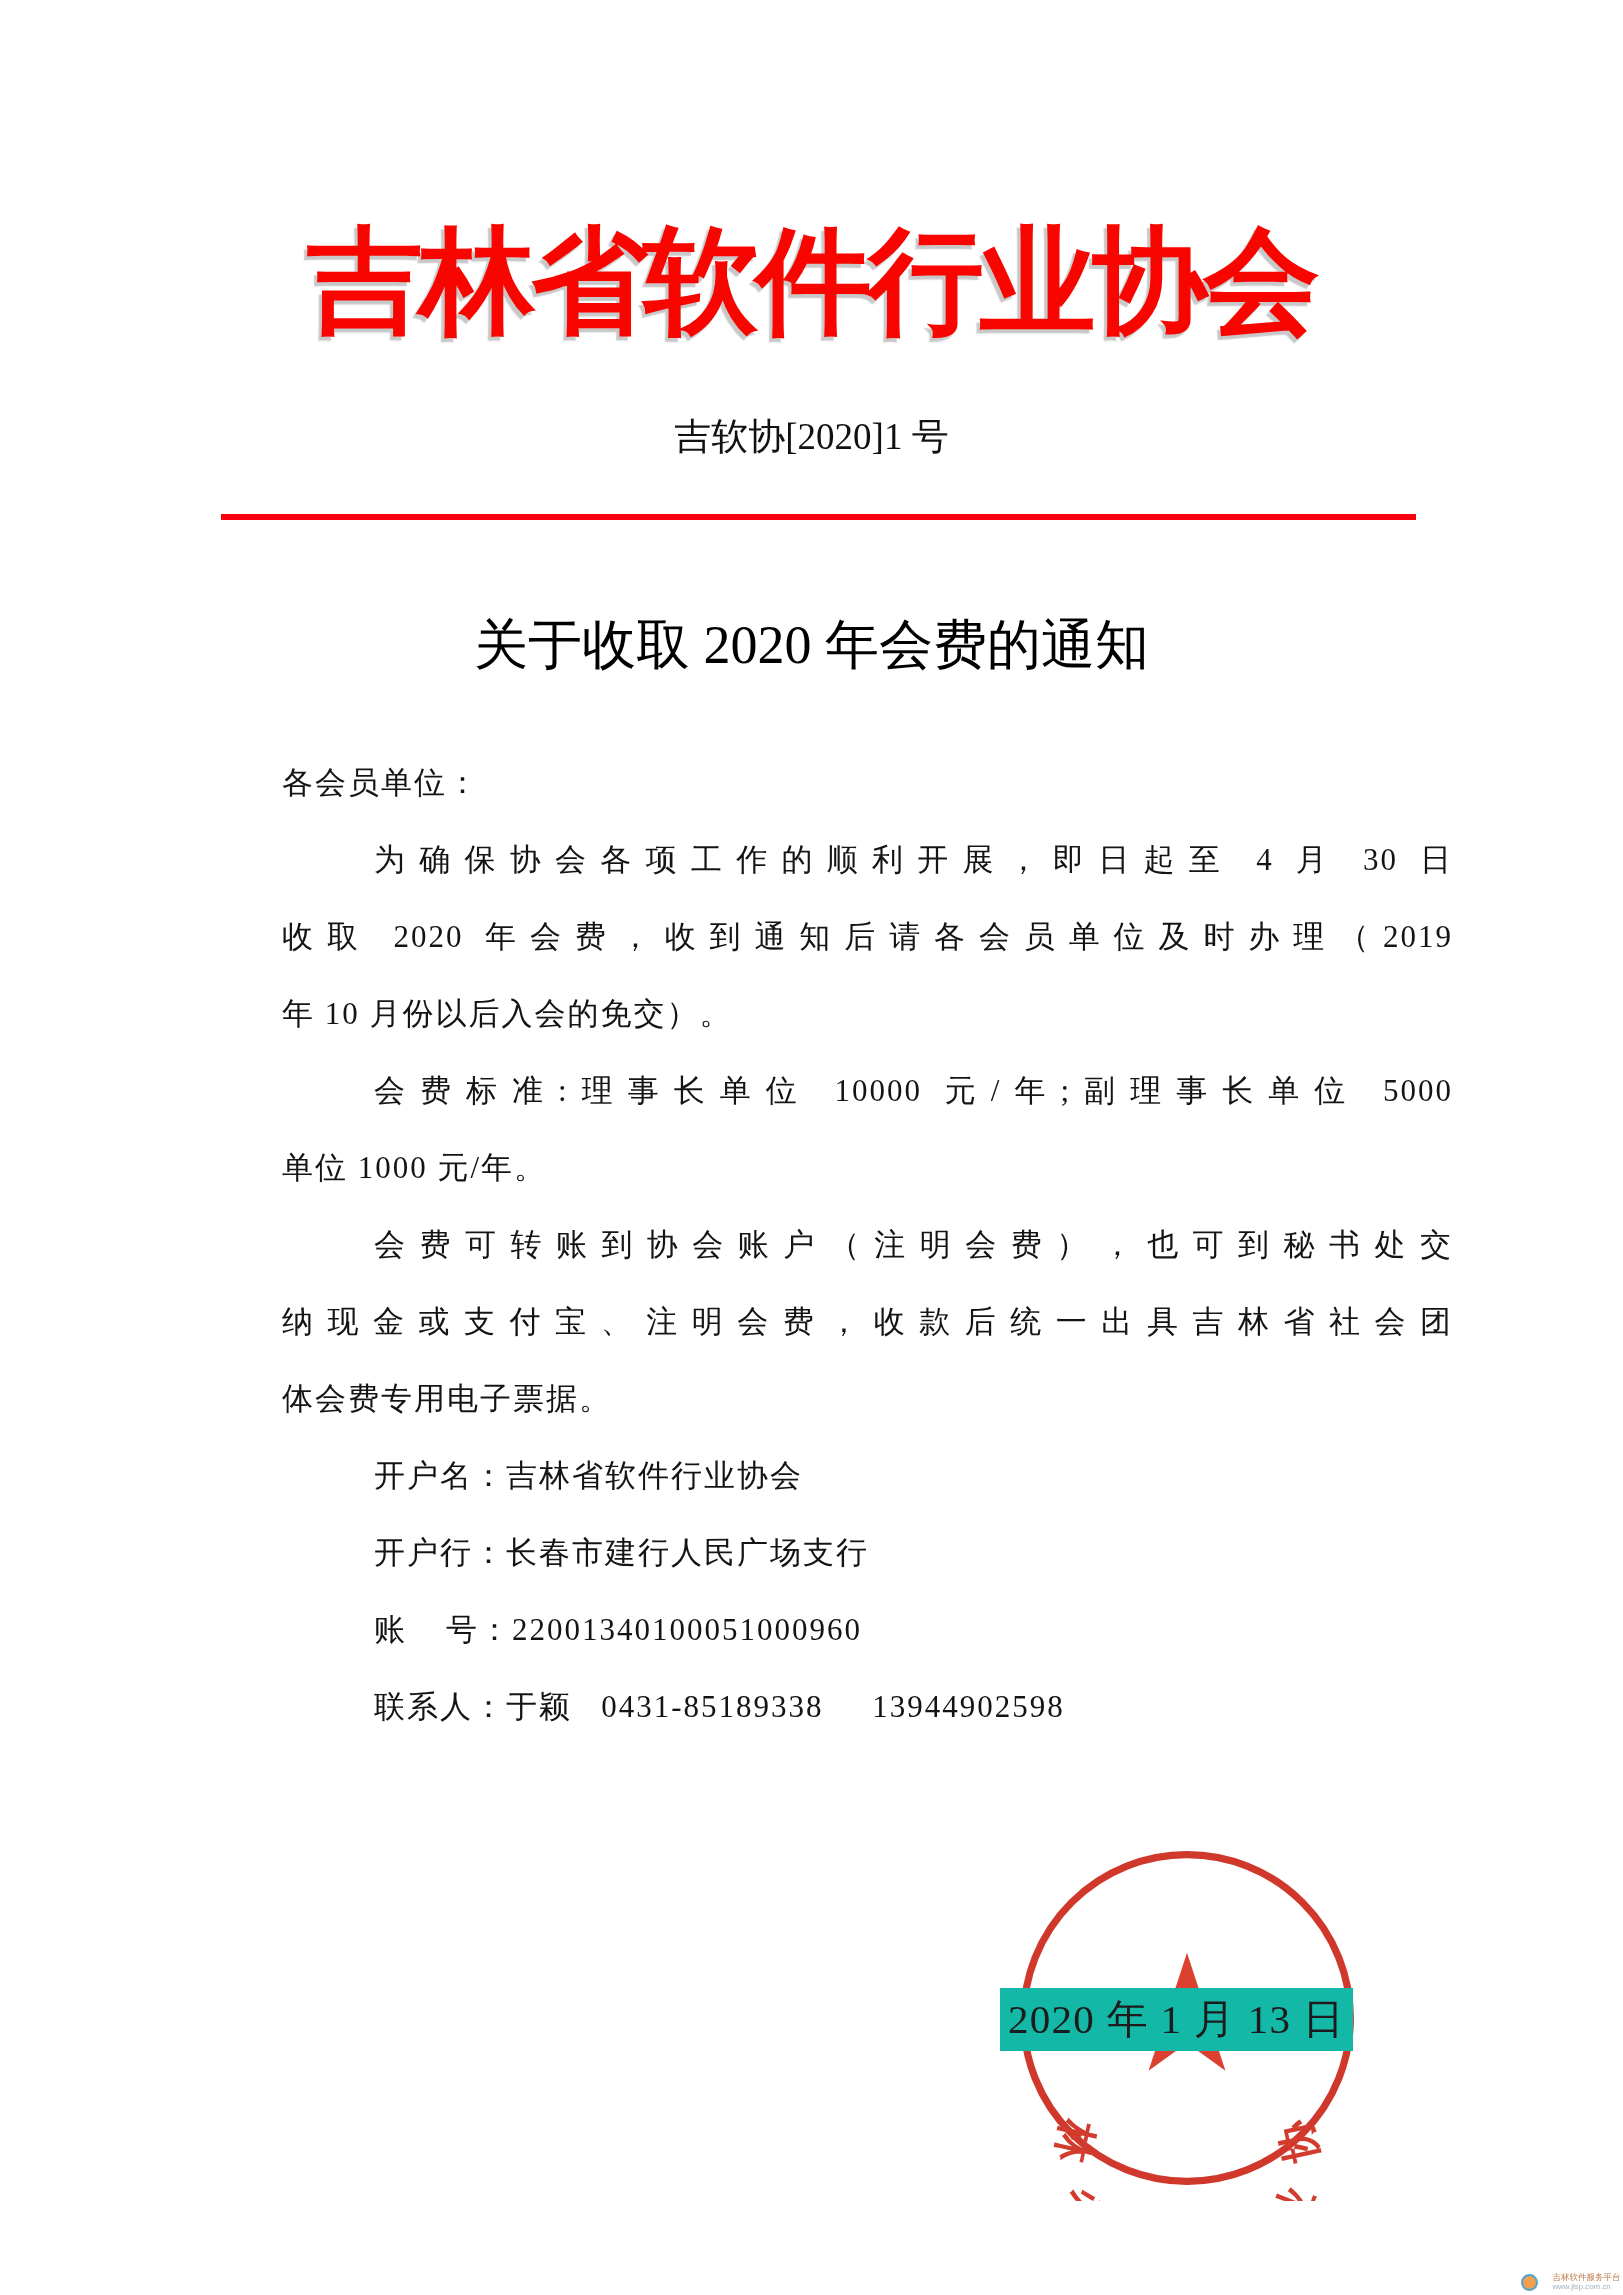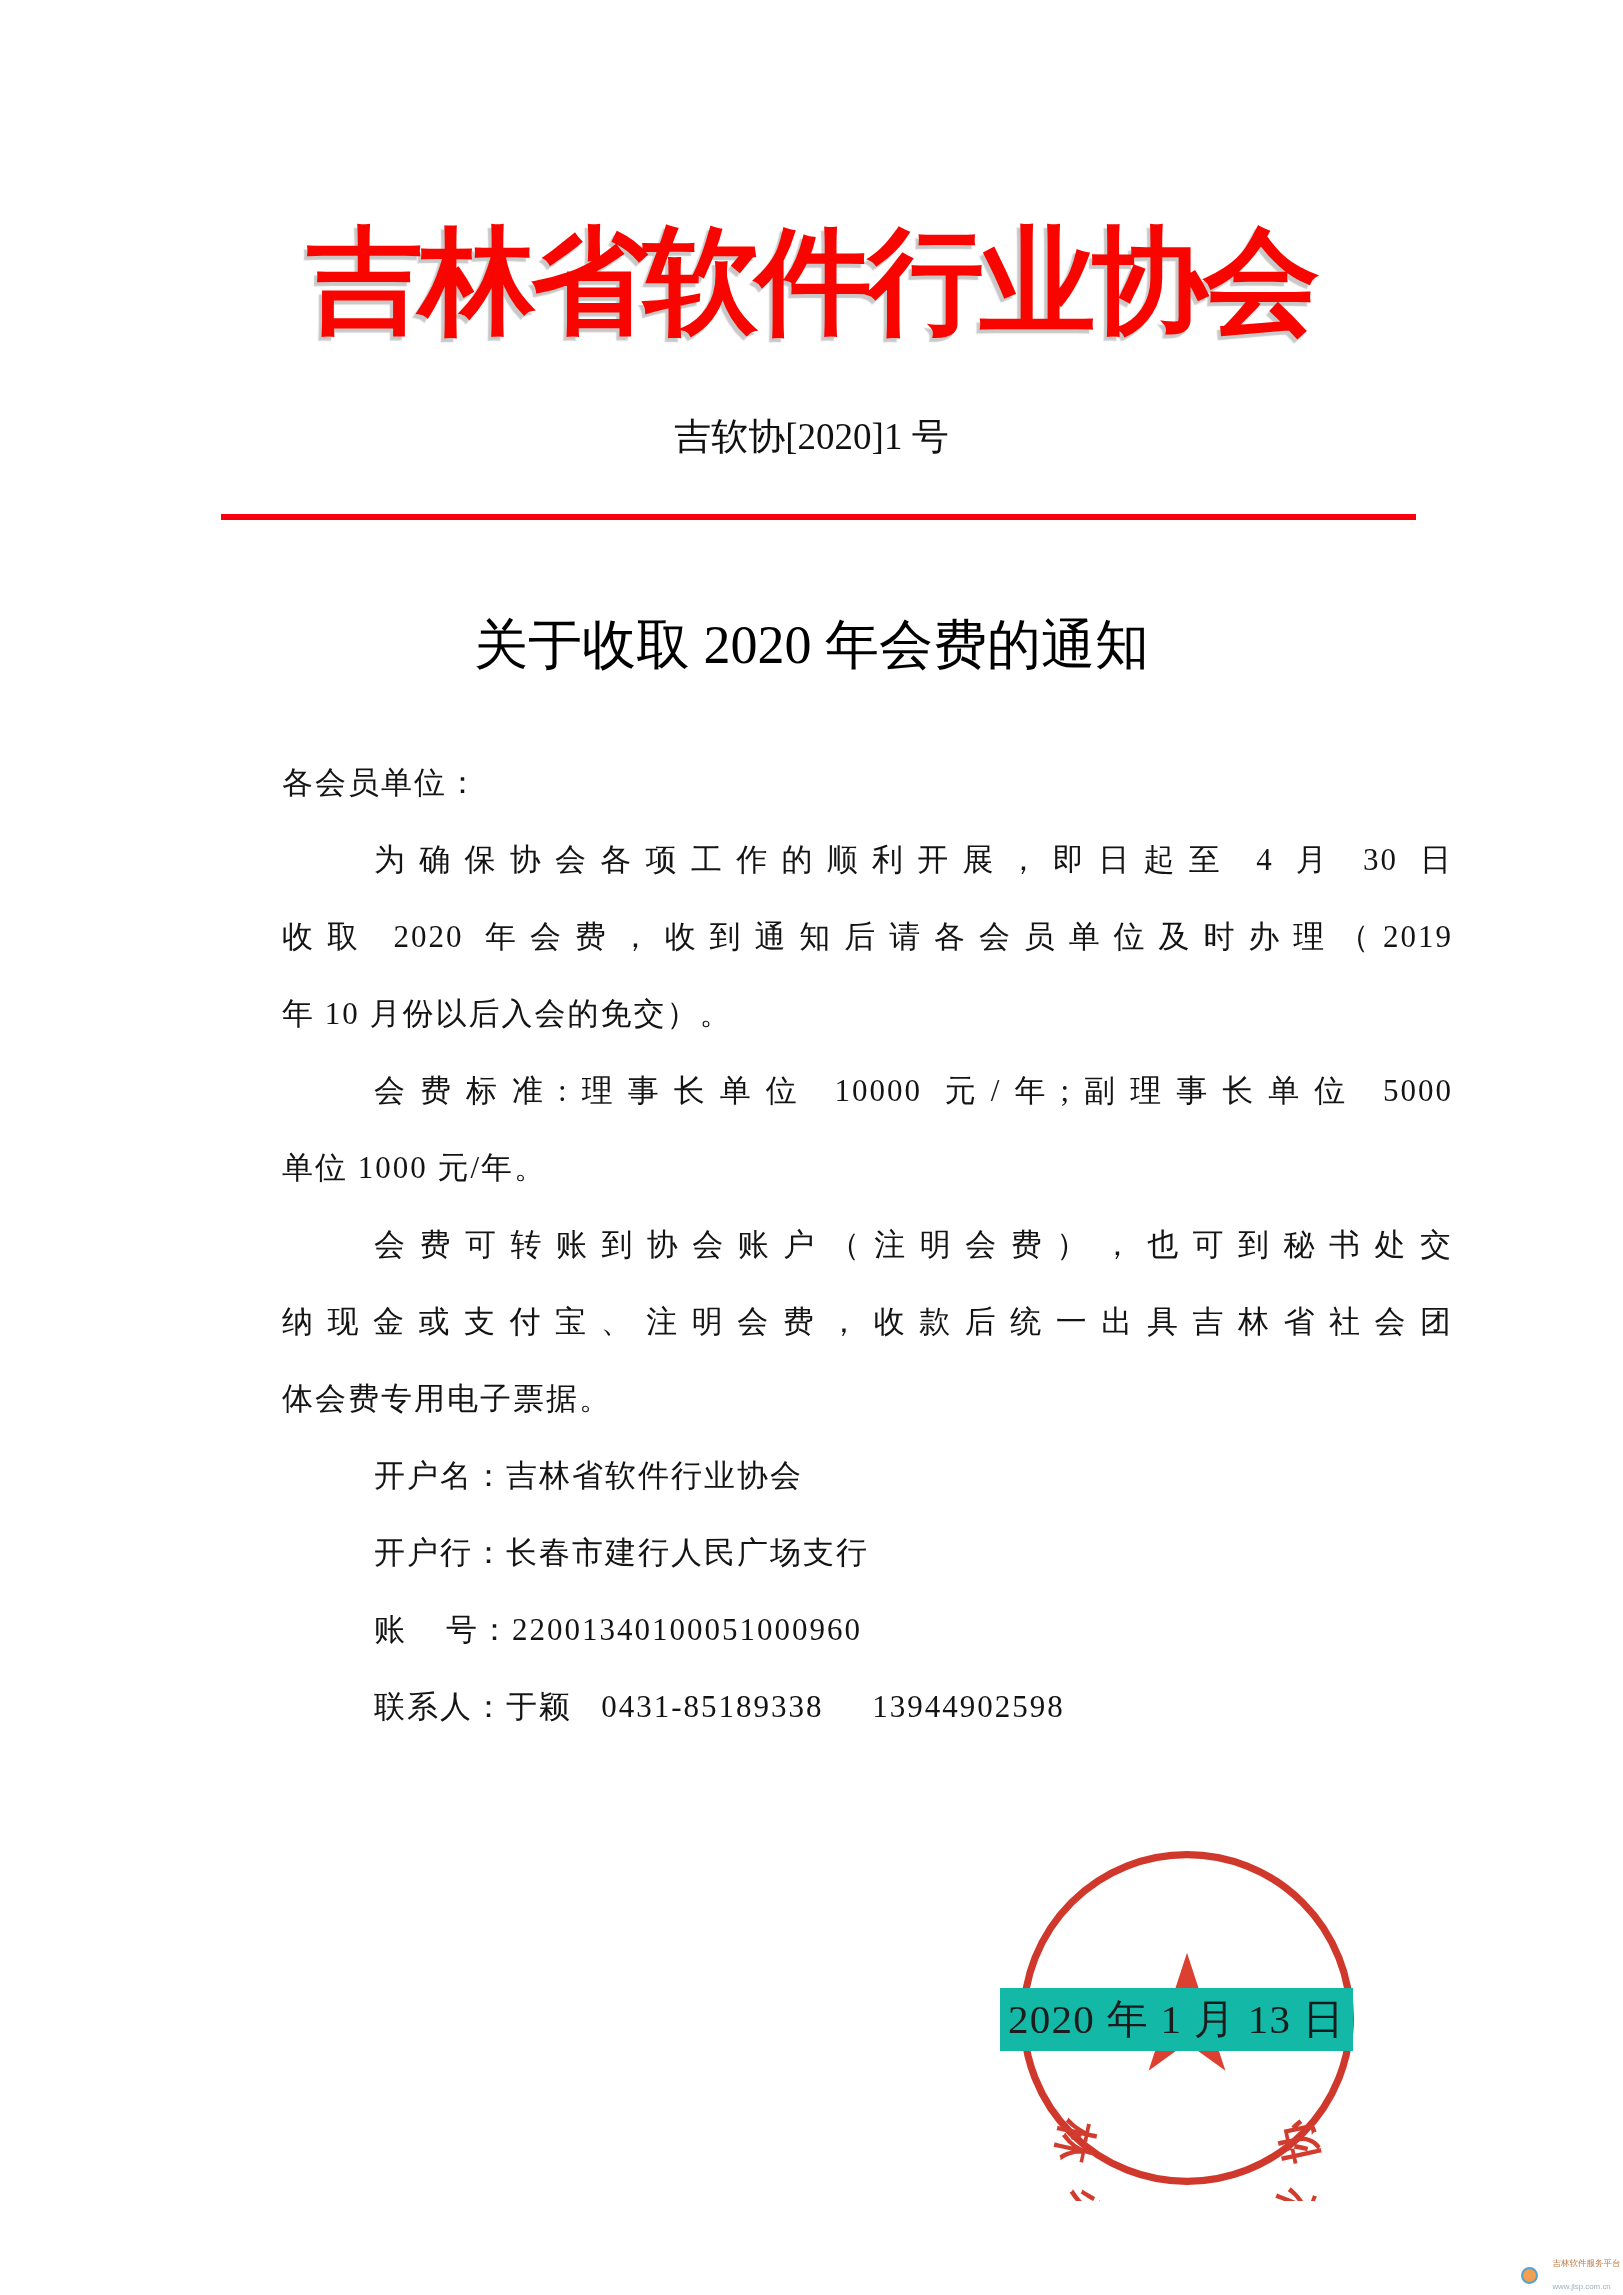--- a/index.html
+++ b/index.html
@@ -54,32 +54,32 @@
   .date-line {
     position:absolute; left:1000px; top:1988px;
     font-size:41px; letter-spacing:1.3px; color:#1c1c1c;
     background:#14b8a6;
     padding:3.9px 7.9px;
     z-index:3;
     white-space:pre;
   }
   .watermark {
     position:absolute; right:2.6px; bottom:3.9px;
-    display:flex; align-items:center; gap:14px;
+    display:flex; align-items:flex-end; gap:14px;
     z-index:4;
   }
   .wm-logo {
     width:17px; height:17px; border-radius:50%;
     border:2px solid #55a3cd;
     background:#f0a050;
     box-sizing:border-box;
   }
   .wm-text { font-family:"Liberation Sans","DejaVu Sans",sans-serif; text-align:left; }
   .wm-name { font-size:8.5px; line-height:9.2px; color:#c07a4a; }
-  .wm-url  { font-size:7.9px; line-height:8.5px; color:#9fb0bd;margin-top:14px; }
+  .wm-url  { font-size:7.9px; line-height:8.5px; color:#9fb0bd; }
 </style>
 </head>
 <body>
 
 <div class="page">
 
   <div class="org-title">吉林省软件行业协会</div>
 
   <div class="doc-number">吉软协[2020]1 号</div>
 

